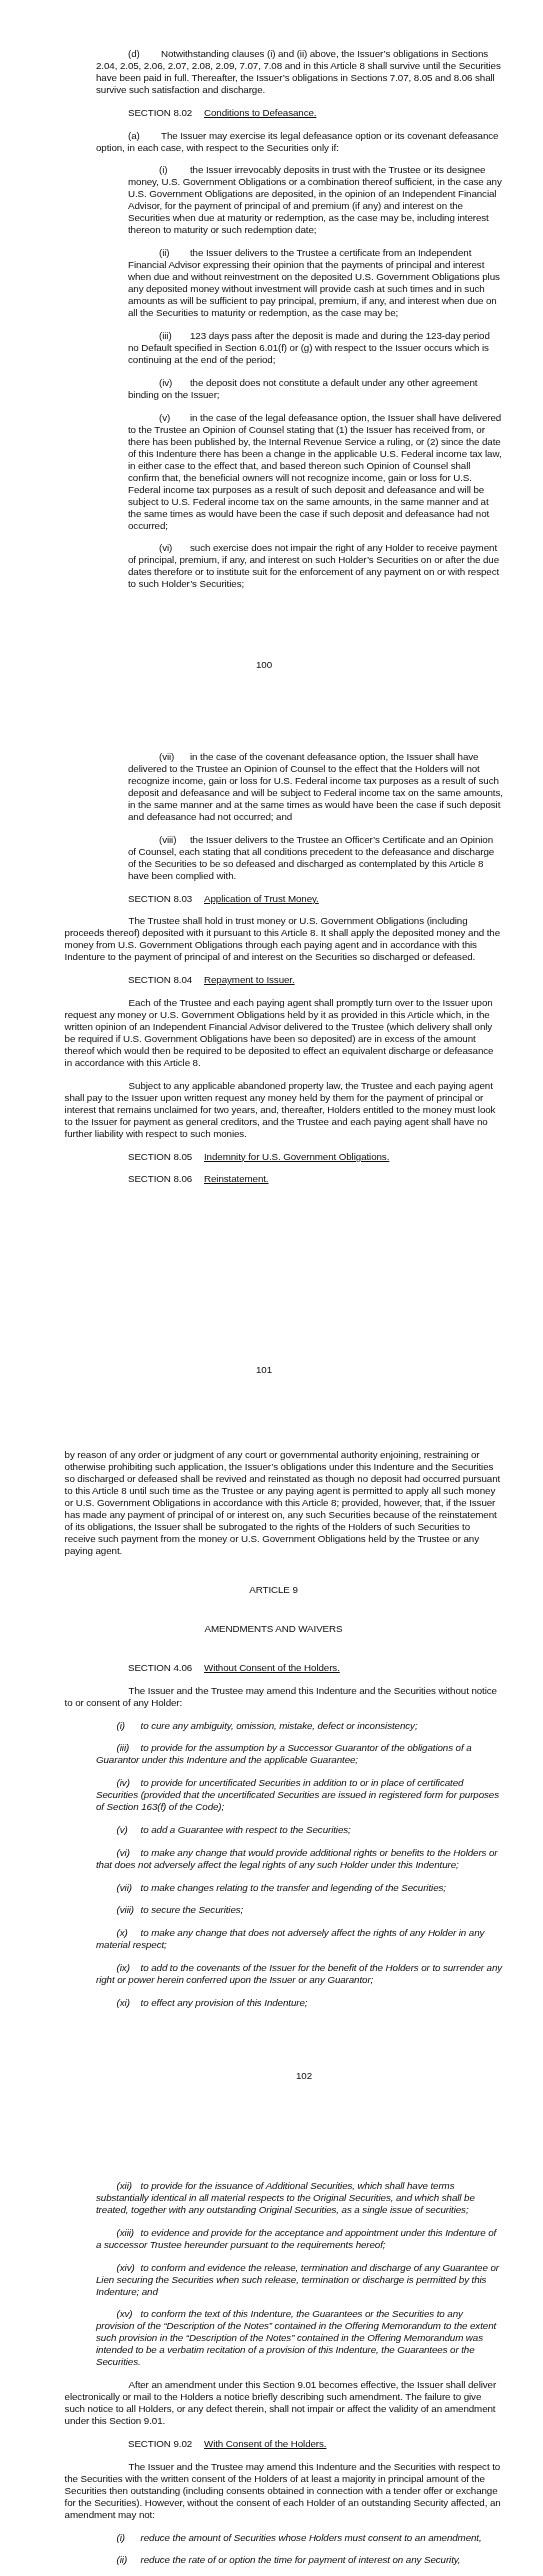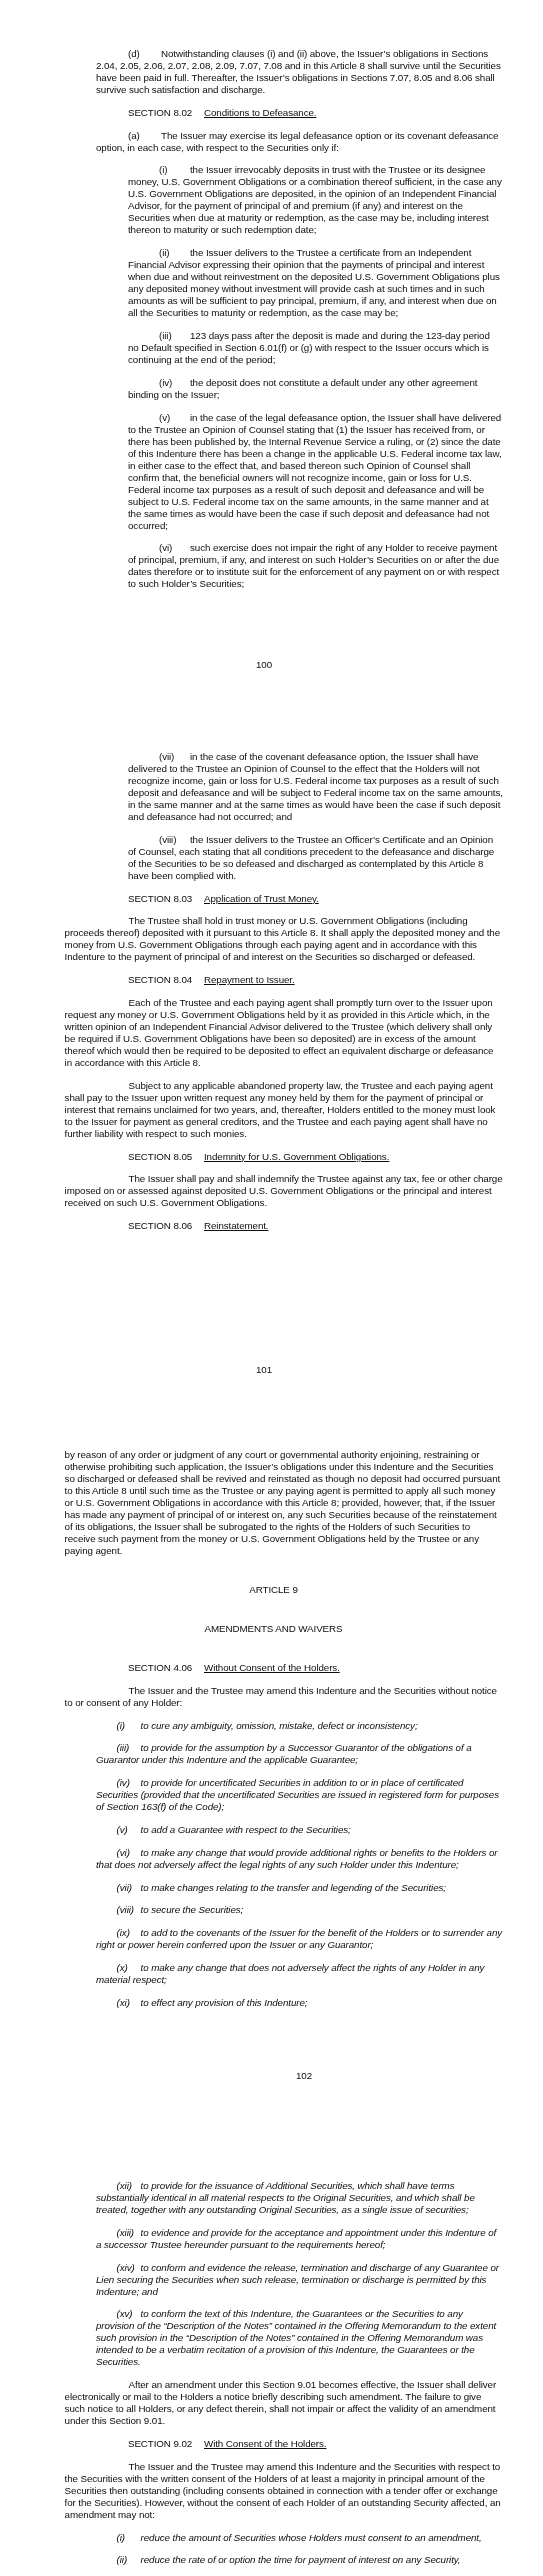--- a/index.html
+++ b/index.html
@@ -71,39 +71,38 @@
     <div class="pagenum pn-1">100</div>
     <div class="page page-2">
       <div class="para item-a"><span class="marker m-item-a">(vii)</span><span>in the case of the covenant defeasance option, the Issuer shall have delivered to the Trustee an Opinion of Counsel to the effect that the Holders will not recognize income, gain or loss for U.S. Federal income tax purposes as a result of such deposit and defeasance and will be subject to Federal income tax on the same amounts, in the same manner and at the same times as would have been the case if such deposit and defeasance had not occurred; and</span></div>
       <div class="para item-a"><span class="marker m-item-a">(viii)</span><span>the Issuer delivers to the Trustee an Officer’s Certificate and an Opinion of Counsel, each stating that all conditions precedent to the defeasance and discharge of the Securities to be so defeased and discharged as contemplated by this Article 8 have been complied with.</span></div>
       <div class="para heading"><span class="h-label">SECTION 8.03</span><span class="h-title">Application of Trust Money.</span></div>
       <div class="para body"><span>The Trustee shall hold in trust money or U.S. Government Obligations (including proceeds thereof) deposited with it pursuant to this Article 8.  It shall apply the deposited money and the money from U.S. Government Obligations through each paying agent and in accordance with this Indenture to the payment of principal of and interest on the Securities so discharged or defeased.</span></div>
       <div class="para heading"><span class="h-label">SECTION 8.04</span><span class="h-title">Repayment to Issuer.</span></div>
       <div class="para body"><span>Each of the Trustee and each paying agent shall promptly turn over to the Issuer upon request any money or U.S. Government Obligations held by it as provided in this Article which, in the written opinion of an Independent Financial Advisor delivered to the Trustee (which delivery shall only be required if U.S. Government Obligations have been so deposited) are in excess of the amount thereof which would then be required to be deposited to effect an equivalent discharge or defeasance in accordance with this Article 8.</span></div>
       <div class="para body"><span>Subject to any applicable abandoned property law, the Trustee and each paying agent shall pay to the Issuer upon written request any money held by them for the payment of principal or interest that remains unclaimed for two years, and, thereafter, Holders entitled to the money must look to the Issuer for payment as general creditors, and the Trustee and each paying agent shall have no further liability with respect to such monies.</span></div>
       <div class="para heading"><span class="h-label">SECTION 8.05</span><span class="h-title">Indemnity for U.S. Government Obligations.</span></div>
-      <div class="para body"><span>The Issuer shall pay and shall indemnify the Trustee against any tax, fee or other charge imposed on or assessed against deposited U.S. Government Obligations or the principal and interest received on such U.S. Government Obligations.</span></div>
       <div class="para heading"><span class="h-label">SECTION 8.06</span><span class="h-title">Reinstatement.</span></div>
     </div>
     <div class="pagenum pn-2">101</div>
     <div class="page page-3">
       <div class="para body-cont"><span>by reason of any order or judgment of any court or governmental authority enjoining, restraining or otherwise prohibiting such application, the Issuer’s obligations under this Indenture and the Securities so discharged or defeased shall be revived and reinstated as though no deposit had occurred pursuant to this Article 8 until such time as the Trustee or any paying agent is permitted to apply all such money or U.S. Government Obligations in accordance with this Article 8; provided, however, that, if the Issuer has made any payment of principal of or interest on, any such Securities because of the reinstatement of its obligations, the Issuer shall be subrogated to the rights of the Holders of such Securities to receive such payment from the money or U.S. Government Obligations held by the Trustee or any paying agent.</span></div>
       <div class="para center"><span>ARTICLE 9</span></div>
       <div class="para center"><span>AMENDMENTS AND WAIVERS</span></div>
       <div class="para heading"><span class="h-label">SECTION 4.06</span><span class="h-title">Without Consent of the Holders.</span></div>
       <div class="para body"><span>The Issuer and the Trustee may amend this Indenture and the Securities without notice to or consent of any Holder:</span></div>
       <div class="para item-b"><span class="marker m-item-b">(i)</span><span>to cure any ambiguity, omission, mistake, defect or inconsistency;</span></div>
       <div class="para item-b"><span class="marker m-item-b">(iii)</span><span>to provide for the assumption by a Successor Guarantor of the obligations of a Guarantor under this Indenture and the applicable Guarantee;</span></div>
       <div class="para item-b"><span class="marker m-item-b">(iv)</span><span>to provide for uncertificated Securities in addition to or in place of certificated Securities (provided that the uncertificated Securities are issued in registered form for purposes of Section 163(f) of the Code);</span></div>
       <div class="para item-b"><span class="marker m-item-b">(v)</span><span>to add a Guarantee with respect to the Securities;</span></div>
       <div class="para item-b"><span class="marker m-item-b">(vi)</span><span>to make any change that would provide additional rights or benefits to the Holders or that does not adversely affect the legal rights of any such Holder under this Indenture;</span></div>
       <div class="para item-b"><span class="marker m-item-b">(vii)</span><span>to make changes relating to the transfer and legending of the Securities;</span></div>
       <div class="para item-b"><span class="marker m-item-b">(viii)</span><span>to secure the Securities;</span></div>
+      <div class="para item-b"><span class="marker m-item-b">(x)</span><span>to make any change that does not adversely affect the rights of any Holder in any material respect;</span></div>
       <div class="para item-b"><span class="marker m-item-b">(ix)</span><span>to add to the covenants of the Issuer for the benefit of the Holders or to surrender any right or power herein conferred upon the Issuer or any Guarantor;</span></div>
-      <div class="para item-b"><span class="marker m-item-b">(x)</span><span>to make any change that does not adversely affect the rights of any Holder in any material respect;</span></div>
       <div class="para item-b"><span class="marker m-item-b">(xi)</span><span>to effect any provision of this Indenture;</span></div>
     </div>
     <div class="pagenum pn-3">102</div>
     <div class="page page-4">
       <div class="para item-b"><span class="marker m-item-b">(xii)</span><span>to provide for the issuance of Additional Securities, which shall have terms substantially identical in all material respects to the Original Securities, and which shall be treated, together with any outstanding Original Securities, as a single issue of securities;</span></div>
       <div class="para item-b"><span class="marker m-item-b">(xiii)</span><span>to evidence and provide for the acceptance and appointment under this Indenture of a successor Trustee hereunder pursuant to the requirements hereof;</span></div>
       <div class="para item-b"><span class="marker m-item-b">(xiv)</span><span>to conform and evidence the release, termination and discharge of any Guarantee or Lien securing the Securities when such release, termination or discharge is permitted by this Indenture; and</span></div>
       <div class="para item-b"><span class="marker m-item-b">(xv)</span><span>to conform the text of this Indenture, the Guarantees or the Securities to any provision of the “Description of the Notes” contained in the Offering Memorandum to the extent such provision in the “Description of the Notes” contained in the Offering Memorandum was intended to be a verbatim recitation of a provision of this Indenture, the Guarantees or the Securities.</span></div>
       <div class="para body"><span>After an amendment under this Section 9.01 becomes effective, the Issuer shall deliver electronically or mail to the Holders a notice briefly describing such amendment.  The failure to give such notice to all Holders, or any defect therein, shall not impair or affect the validity of an amendment under this Section 9.01.</span></div>
       <div class="para heading"><span class="h-label">SECTION 9.02</span><span class="h-title">With Consent of the Holders.</span></div>

